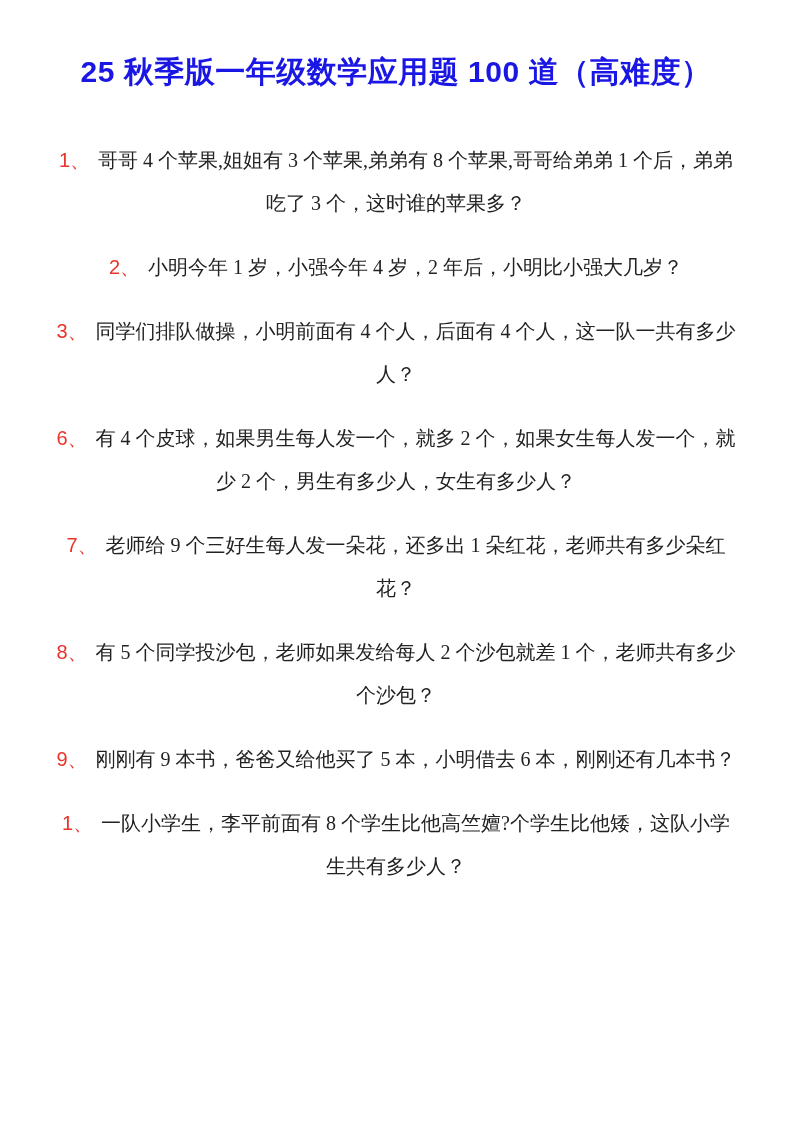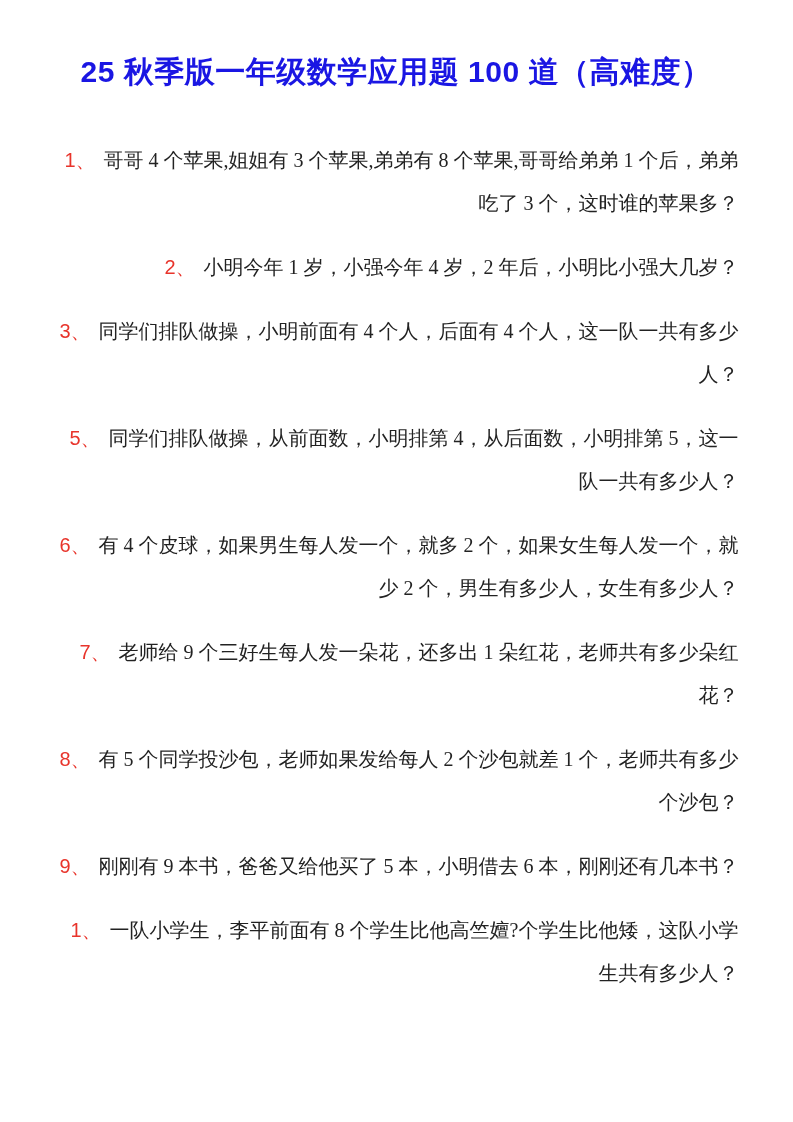--- a/index.html
+++ b/index.html
@@ -28,41 +28,40 @@
     white-space: nowrap;
   }
   .questions {
     width: 100%;
   }
   .question {
     font-size: 20px;
     line-height: 2.15;
     color: var(--body-color, #222222);
     margin: 0 0 21px 0;
-    text-align: right;
+    text-align: center;
   }
   .qnum {
     color: var(--qnum-color, #e8342b);
     font-family: "Liberation Sans", "DejaVu Sans", sans-serif;
     font-size: 20px;
     margin-right: 8px;
   }
   .qtext {
     color: var(--body-color, #222222);
   }
 </style>
 </head>
 <body>
 
 <div class="page">
   <h1 class="title">25 秋季版一年级数学应用题 100 道（高难度）</h1>
   <div class="questions">
       <p class="question"><span class="qnum">1、</span><span class="qtext">哥哥 4 个苹果,姐姐有 3 个苹果,弟弟有 8 个苹果,哥哥给弟弟 1 个后，弟弟吃了 3 个，这时谁的苹果多？</span></p>
       <p class="question"><span class="qnum">2、</span><span class="qtext">小明今年 1 岁，小强今年 4 岁，2 年后，小明比小强大几岁？</span></p>
       <p class="question"><span class="qnum">3、</span><span class="qtext">同学们排队做操，小明前面有 4 个人，后面有 4 个人，这一队一共有多少人？</span></p>
-      <p class="question"><span class="qnum">5、</span><span class="qtext">同学们排队做操，从前面数，小明排第 4，从后面数，小明排第 5，这一队一共有多少人？</span></p>
       <p class="question"><span class="qnum">6、</span><span class="qtext">有 4 个皮球，如果男生每人发一个，就多 2 个，如果女生每人发一个，就少 2 个，男生有多少人，女生有多少人？</span></p>
       <p class="question"><span class="qnum">7、</span><span class="qtext">老师给 9 个三好生每人发一朵花，还多出 1 朵红花，老师共有多少朵红花？</span></p>
       <p class="question"><span class="qnum">8、</span><span class="qtext">有 5 个同学投沙包，老师如果发给每人 2 个沙包就差 1 个，老师共有多少个沙包？</span></p>
       <p class="question"><span class="qnum">9、</span><span class="qtext">刚刚有 9 本书，爸爸又给他买了 5 本，小明借去 6 本，刚刚还有几本书？</span></p>
       <p class="question"><span class="qnum">1、</span><span class="qtext">一队小学生，李平前面有 8 个学生比他高竺嬗?个学生比他矮，这队小学生共有多少人？</span></p>
     </div>
 </div>
 
 </body></html>

